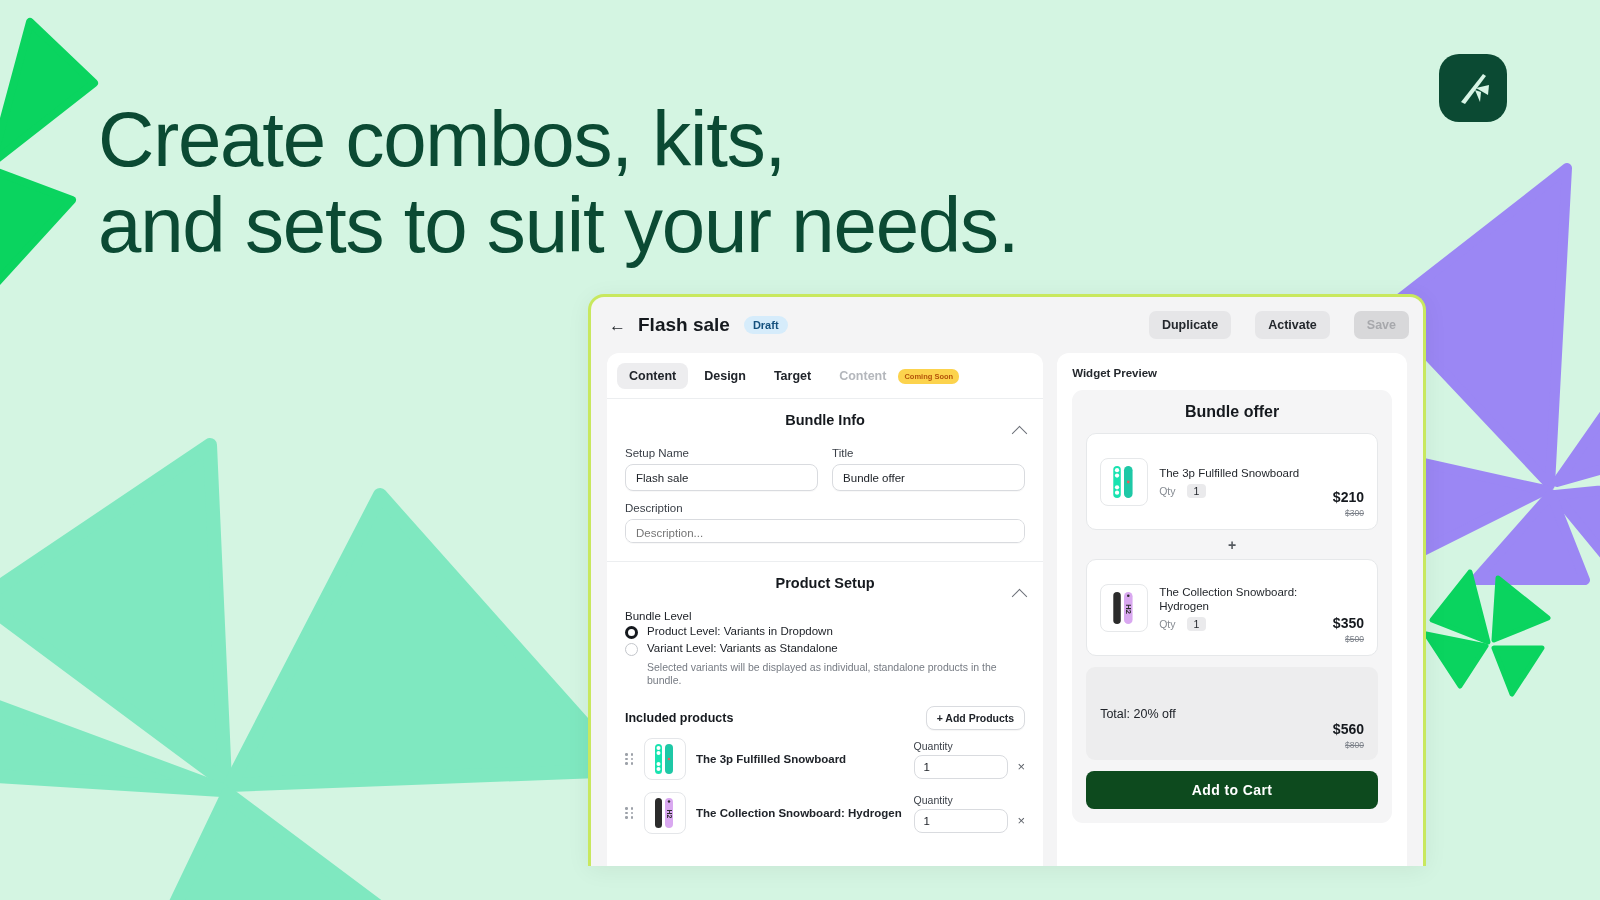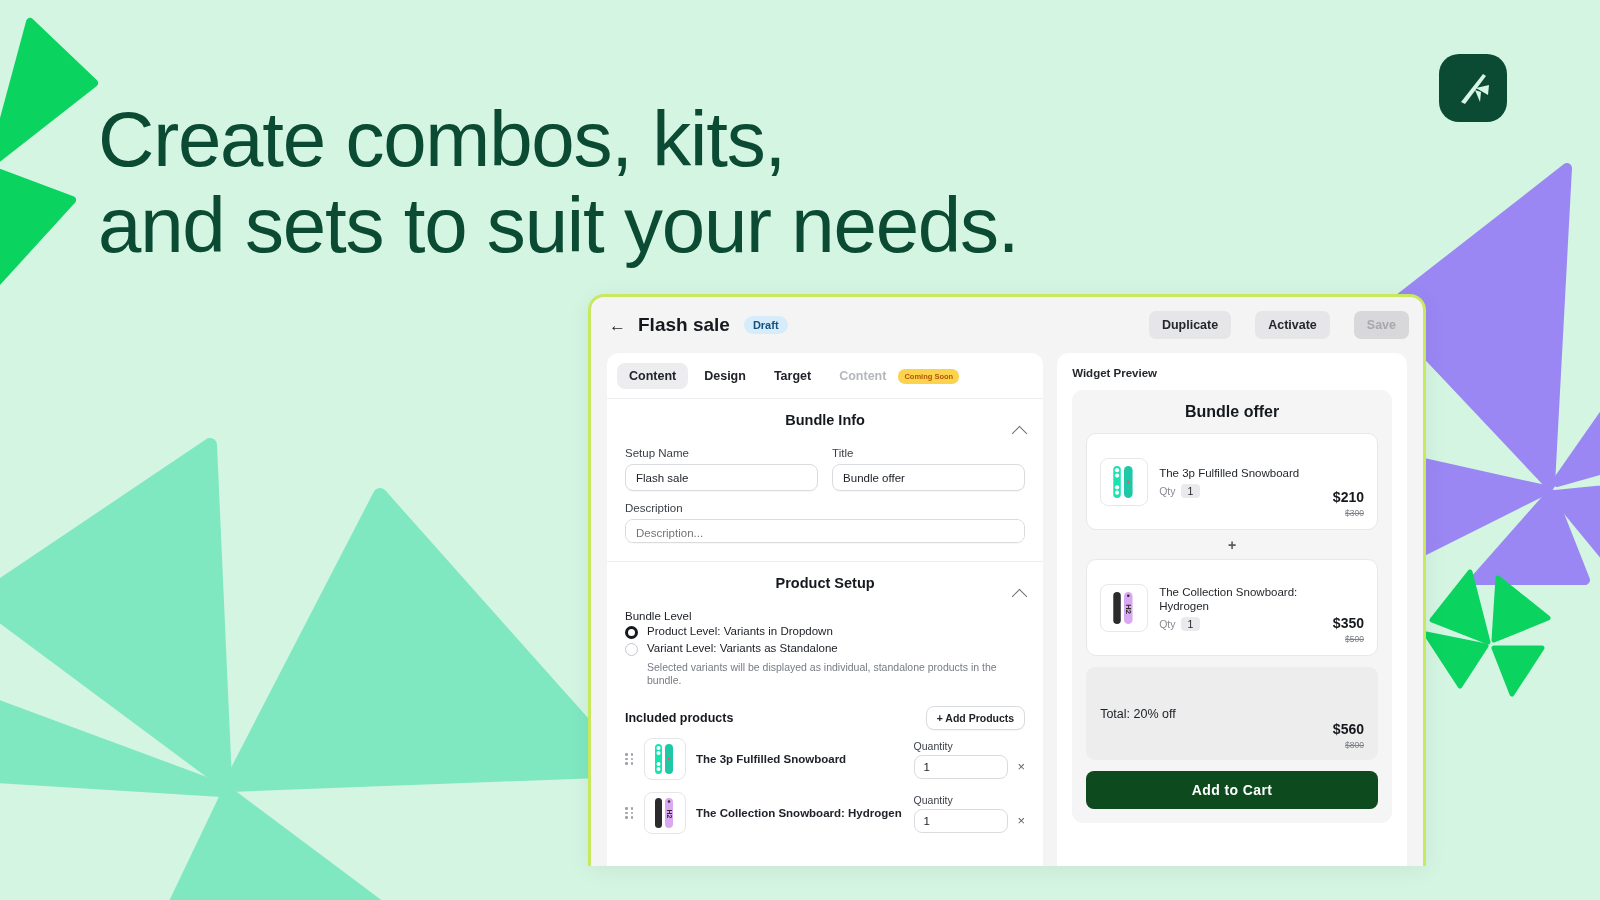--- a/index.html
+++ b/index.html
@@ -227,21 +227,21 @@
     display: flex; align-items: center; gap: 11px;
     padding: 11px 13px;
   }
   .w-thumb {
     width: 48px; height: 48px; flex: none;
     border: 1px solid #e6e8ea; border-radius: 8px; background: #fff;
     display: flex; align-items: center; justify-content: center;
   }
   .w-info { flex: 1; min-width: 0; }
   .w-name { font-size: 11.5px; color: #24282d; line-height: 14px; }
-  .w-qty { display: flex; align-items: center; gap: 5px; margin-top: 4px; }
+  .w-qty { display: flex; align-items: center; gap: 11px; margin-top: 4px; }
   .w-qty .lbl { font-size: 10.5px; color: #868b92; }
   .w-qty .val {
     font-size: 10.5px; color: #24282d; background: #eaeaec;
     border-radius: 4px; padding: 1px 7px;
   }
   .w-price { text-align: right; flex: none; margin-top: 44px; }
   .w-price .now { font-size: 14px; font-weight: 700; color: #15191e; }
   .w-price .was {
     font-size: 8.5px; color: #7d828a; text-decoration: line-through;
     margin-top: 3px;

